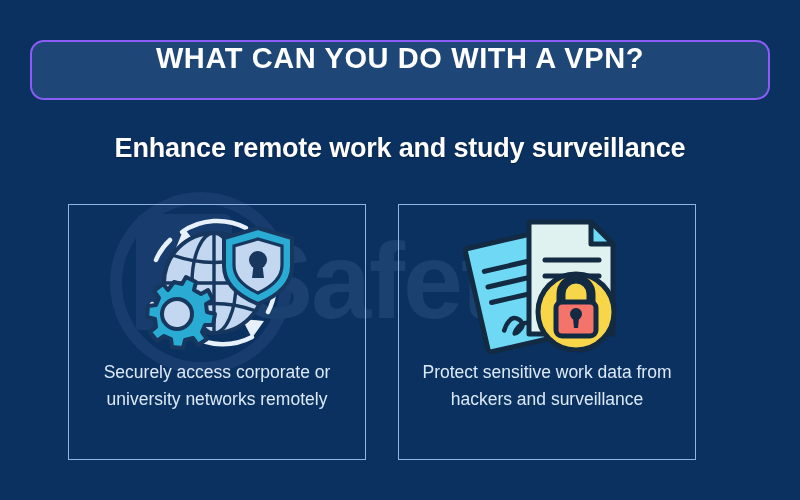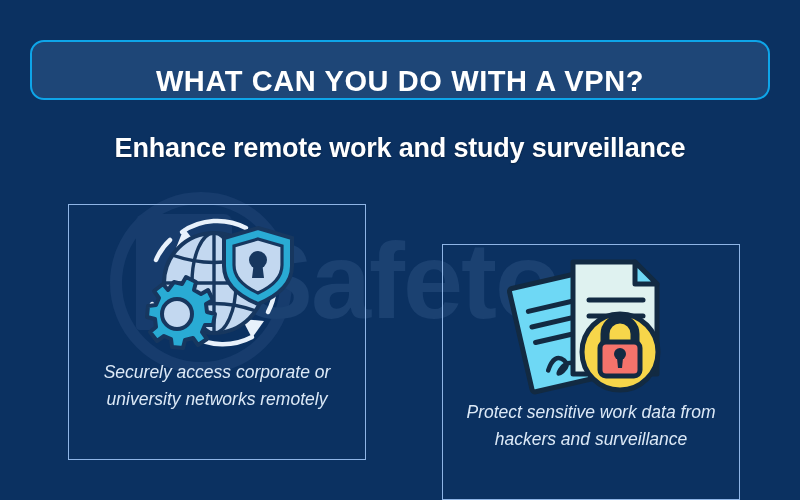--- a/index.html
+++ b/index.html
@@ -69,24 +69,24 @@
 
   
   .title-box {
     position: absolute;
     left: 30px;
     top: 40px;
     width: 740px;
     height: 60px;
     box-sizing: border-box;
     background: #1e4677;
-    border: 2px solid #0ea5e9;
+    border: 2px solid #8b5cf6;
     border-radius: 14px;
     display: flex;
-    align-items: flex-end;
+    align-items: flex-start;
     justify-content: center;
     z-index: 5;
   }
   .title-text {
     color: #ffffff;
     font-size: 29px;
     font-weight: bold;
     letter-spacing: 0.6px;
     text-align: center;
     font-family: "Liberation Sans", sans-serif;
@@ -109,36 +109,35 @@
   }
 
   
   .cards {
     position: absolute;
     left: 0;
     top: 204px;
     width: 704px;
     height: 258px;
     z-index: 4;
-    font-style: italic;
   }
   .card {
     position: absolute;
     top: 0;
     width: 298px;
     height: 256px;
     box-sizing: border-box;
     border: 1.5px solid #8fb5e6;
     display: flex;
     flex-direction: column;
     align-items: center;
     justify-content: flex-start;
   }
   .card-left  { left: 68px; }
-  .card-right { left: 442px; margin-top: 40px; }
+  .card-right { left: 398px; }
 
   .card-icon {
     height: 152px;
     width: 100%;
     display: flex;
     align-items: center;
     justify-content: center;
     margin-top: 2px;
   }
   .card-caption {

